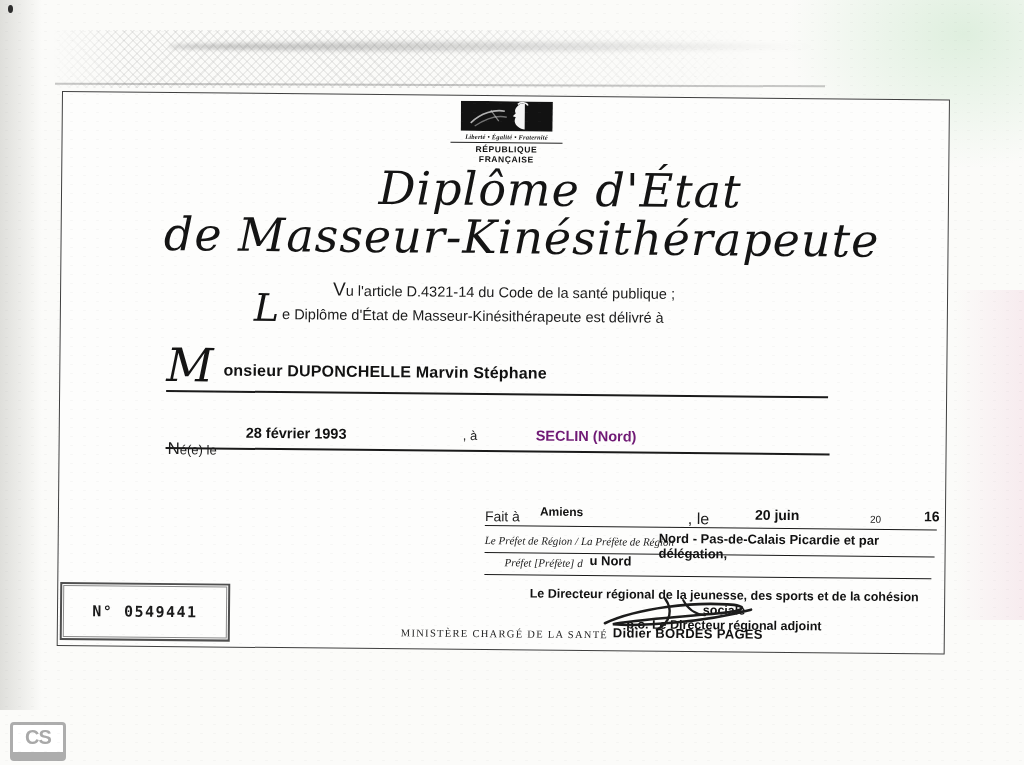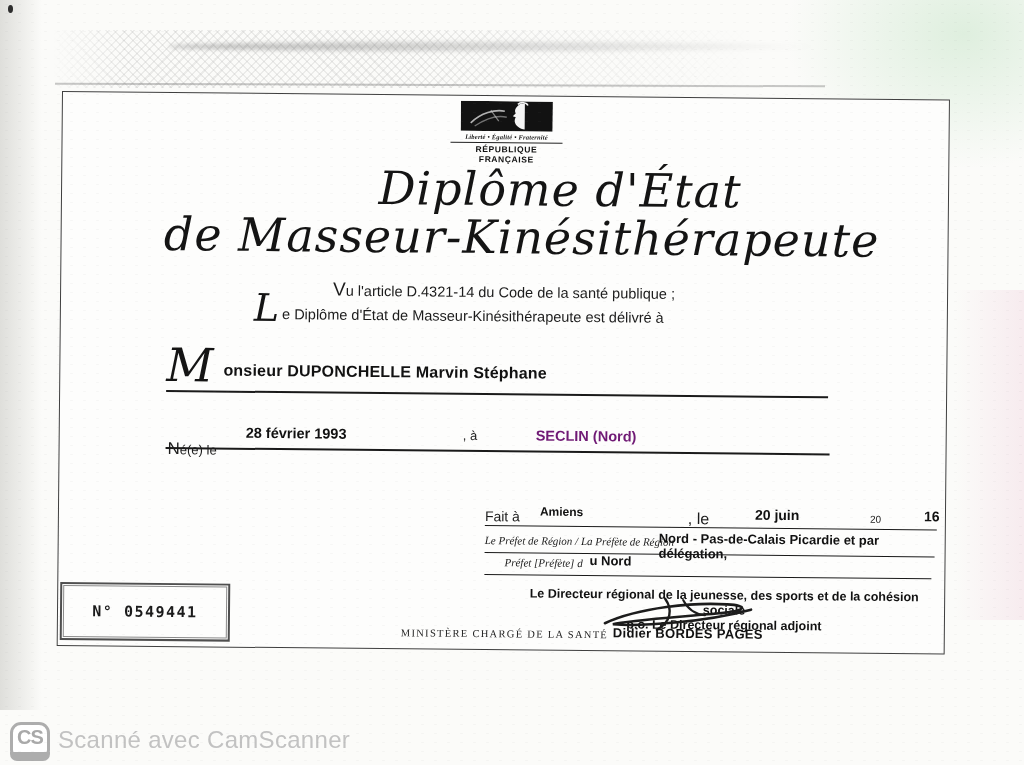--- a/index.html
+++ b/index.html
@@ -103,22 +103,22 @@
   .ministry{left:343px;top:532px;width:215px;font-size:10.5px;letter-spacing:1.3px;color:#222;
     font-family:"Liberation Serif", serif;}
 
   .serial-box{left:2px;top:490px;width:166px;height:54px;border:2px solid #4f4f4f;background:#fdfdfc;}
   .serial-box::before{content:"";position:absolute;inset:1px;border:1px solid #8a8a8a;}
   .serial-number{position:absolute;inset:0;display:flex;align-items:center;justify-content:center;
     font-family:"DejaVu Sans Mono", monospace;font-size:15px;font-weight:bold;
     letter-spacing:1.5px;color:#1b1b1b;}
 
   
-  .cs-badge{left:10px;top:722px;width:34px;height:33px;border:3px solid #adadad;border-radius:11px;
-    background:#fff;}
+  .cs-badge{left:10px;top:722px;width:34px;height:33px;border:3px solid #adadad;border-radius:4px;
+    background:#fff;padding-left:16px;}
   .cs-letters{position:absolute;left:0;right:0;top:1px;text-align:center;
     font-size:20px;font-weight:bold;color:#a9a9a9;letter-spacing:-1px;}
   .cs-bar{position:absolute;left:-3px;right:-3px;bottom:-3px;height:9px;background:#adadad;
     border-radius:0 0 7px 7px;}
   .cs-text{left:58px;top:726px;font-size:24px;color:#c2c2c2;letter-spacing:.3px;}
 </style>
 </head>
 <body>
 
 <div class="scan">
@@ -203,15 +203,14 @@
     <div class="abs serial-box">
       <span class="serial-number">N° 0549441</span>
     </div>
 
   </div>
 
   <div class="abs cs-badge">
     <span class="cs-letters">CS</span>
     <span class="cs-bar"></span>
   </div>
-  <div class="abs cs-text">Scanné avec CamScanner</div>
 
 </div>
 
 </body></html>

